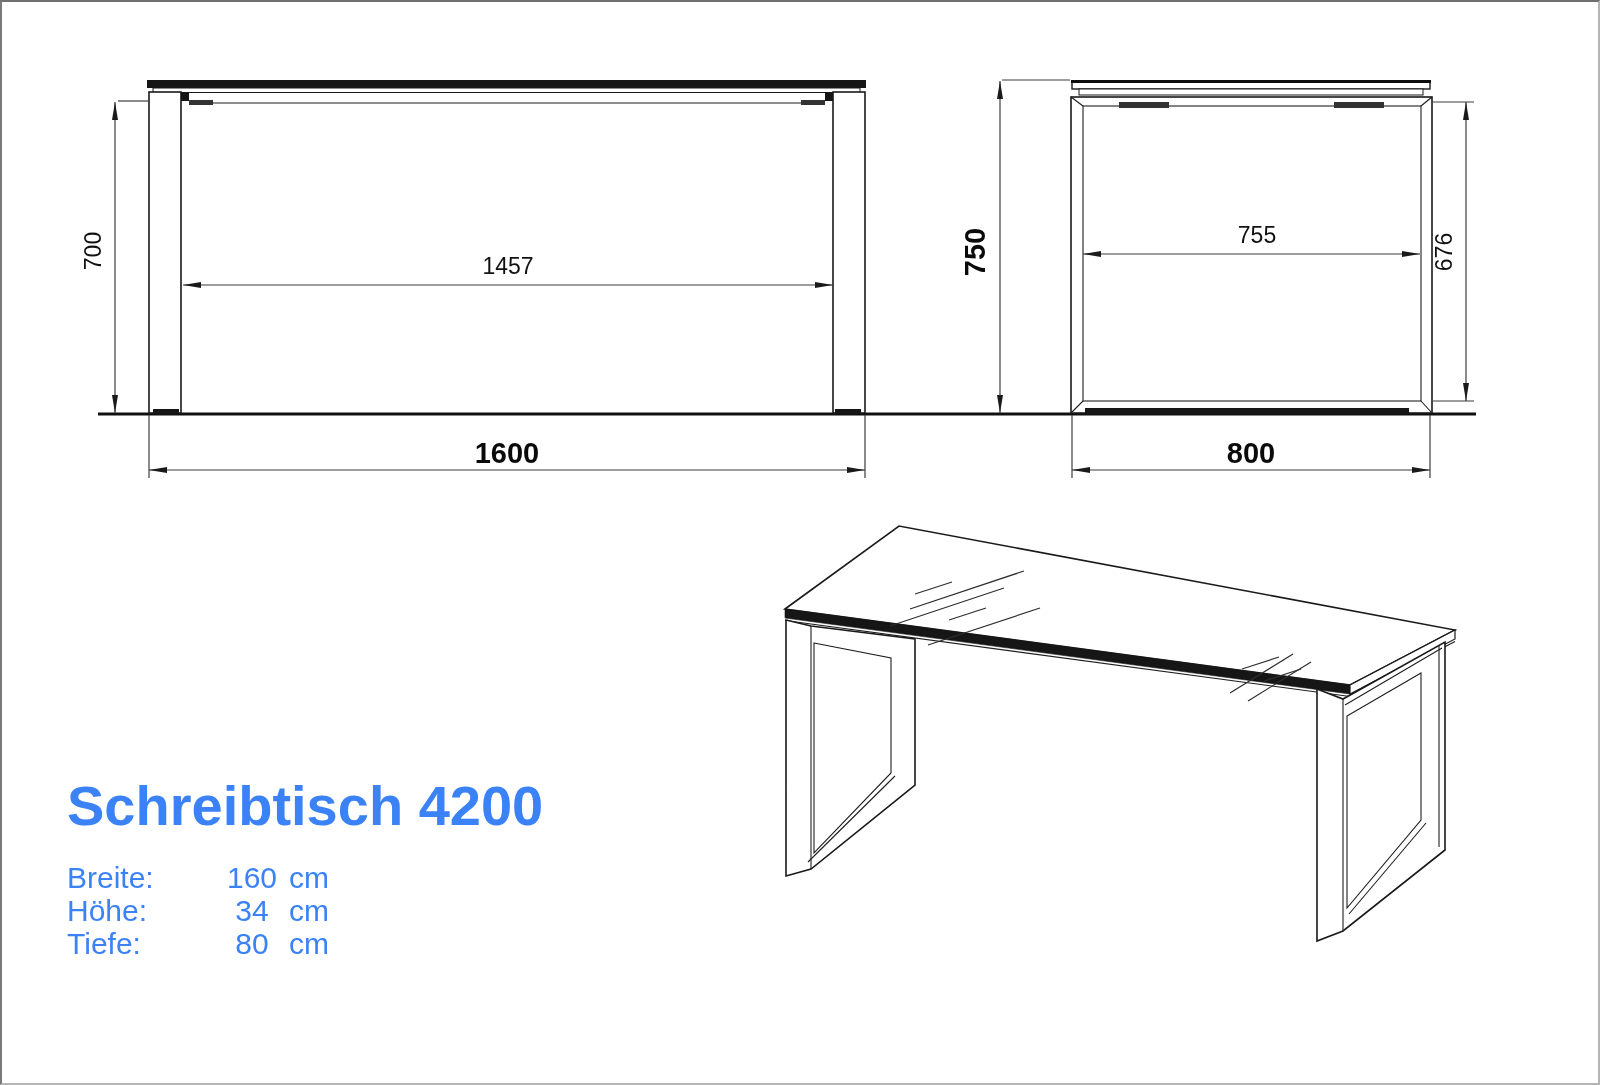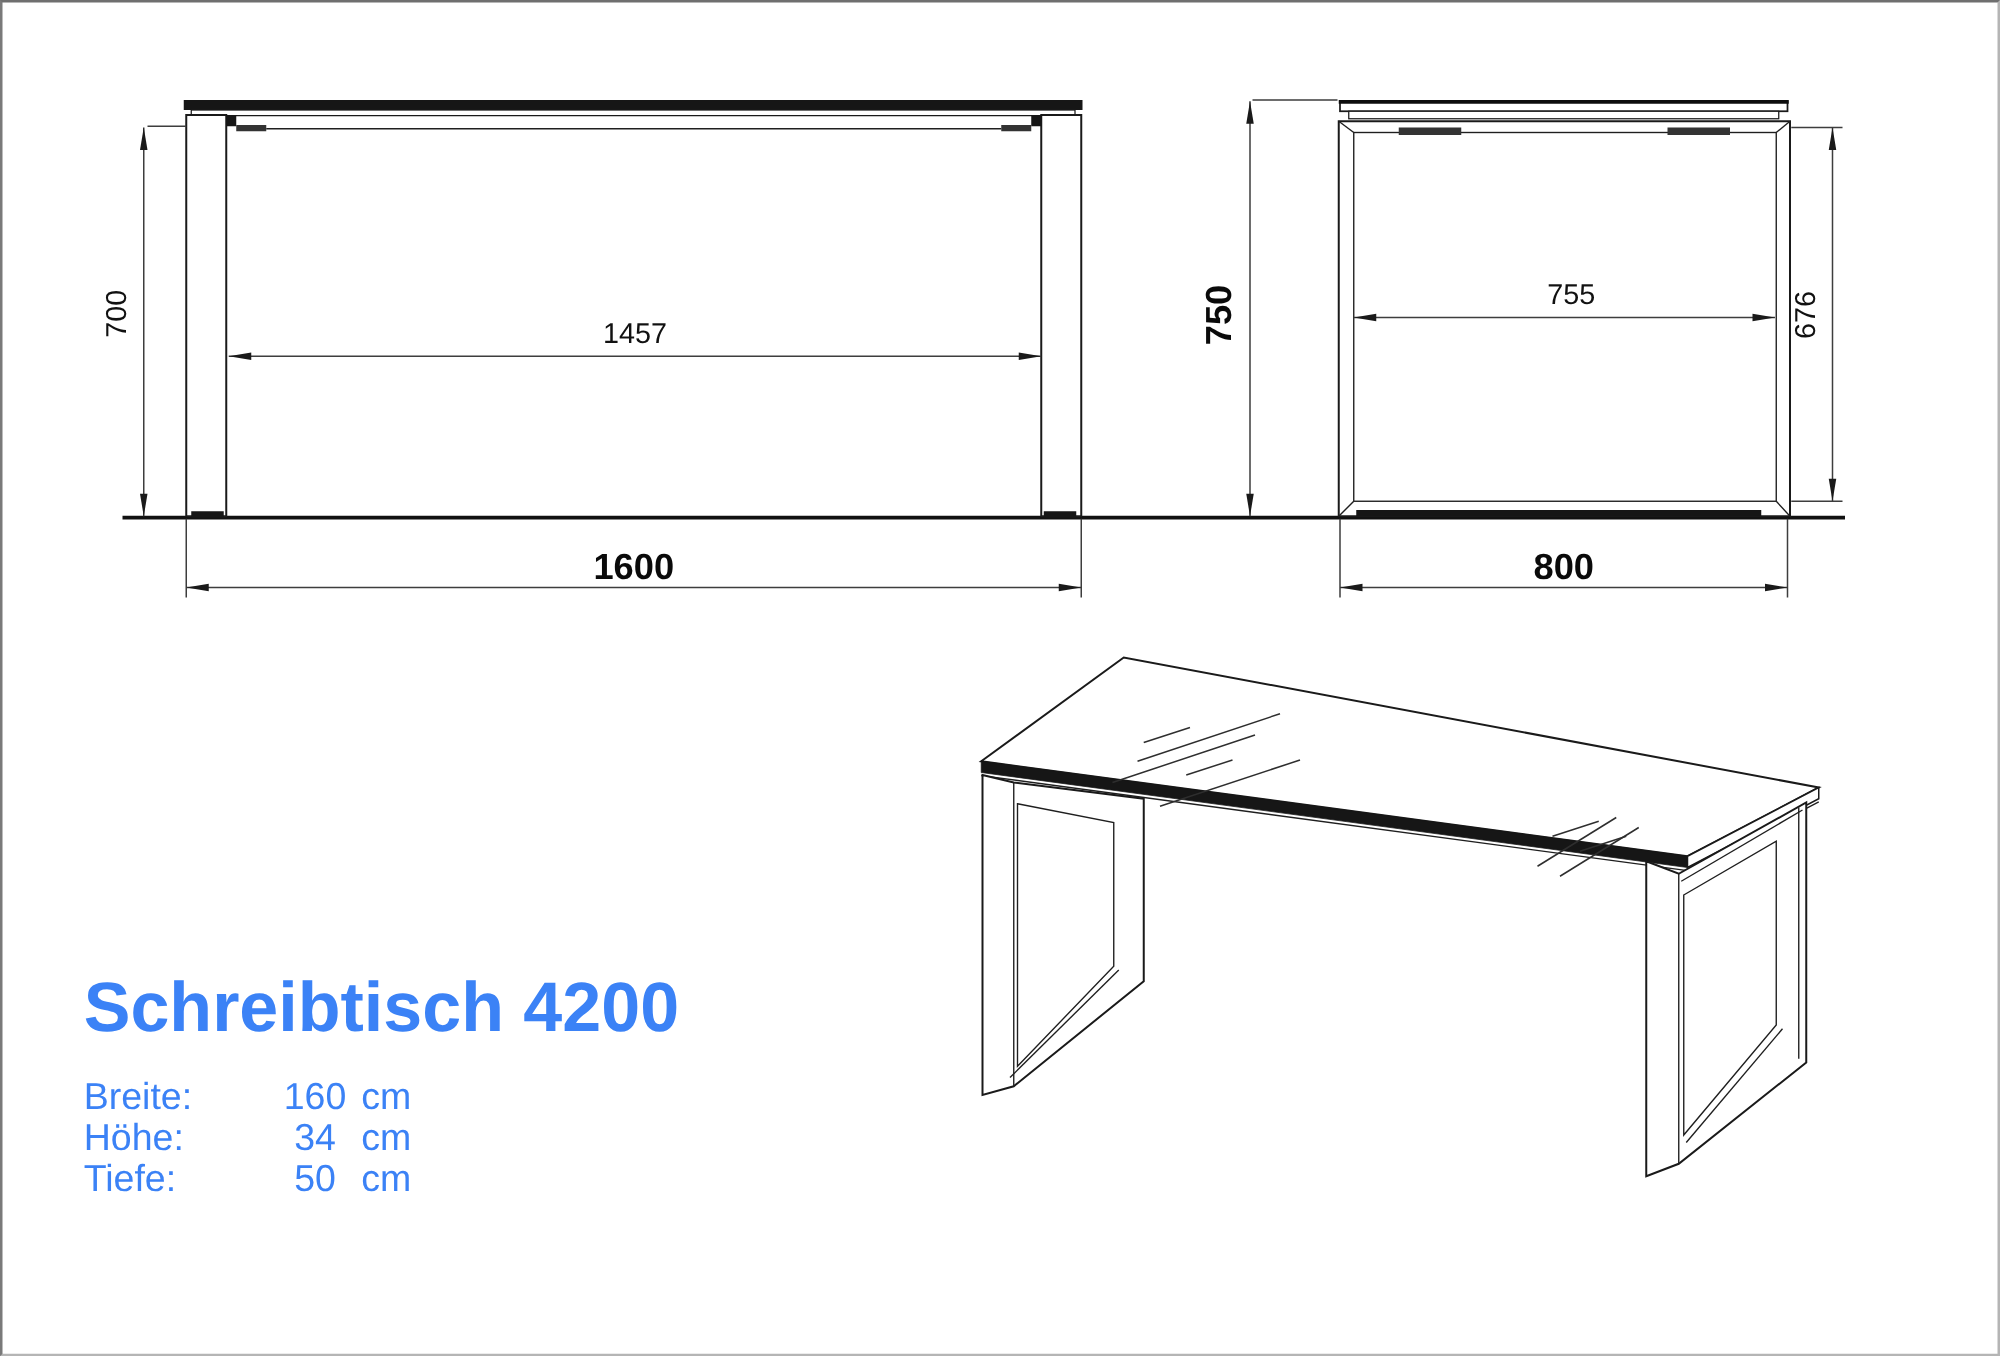--- a/index.html
+++ b/index.html
@@ -184,19 +184,19 @@
         <span class="spec-value">160</span>
         <span class="spec-unit">cm</span>
       </div>
       <div class="spec-row">
         <span class="spec-label">Höhe:</span>
         <span class="spec-value">34</span>
         <span class="spec-unit">cm</span>
       </div>
       <div class="spec-row">
         <span class="spec-label">Tiefe:</span>
-        <span class="spec-value">50</span>
+        <span class="spec-value">80</span>
         <span class="spec-unit">cm</span>
       </div>
     </div>
   </div>
 
 </div>
 
 </body></html>

